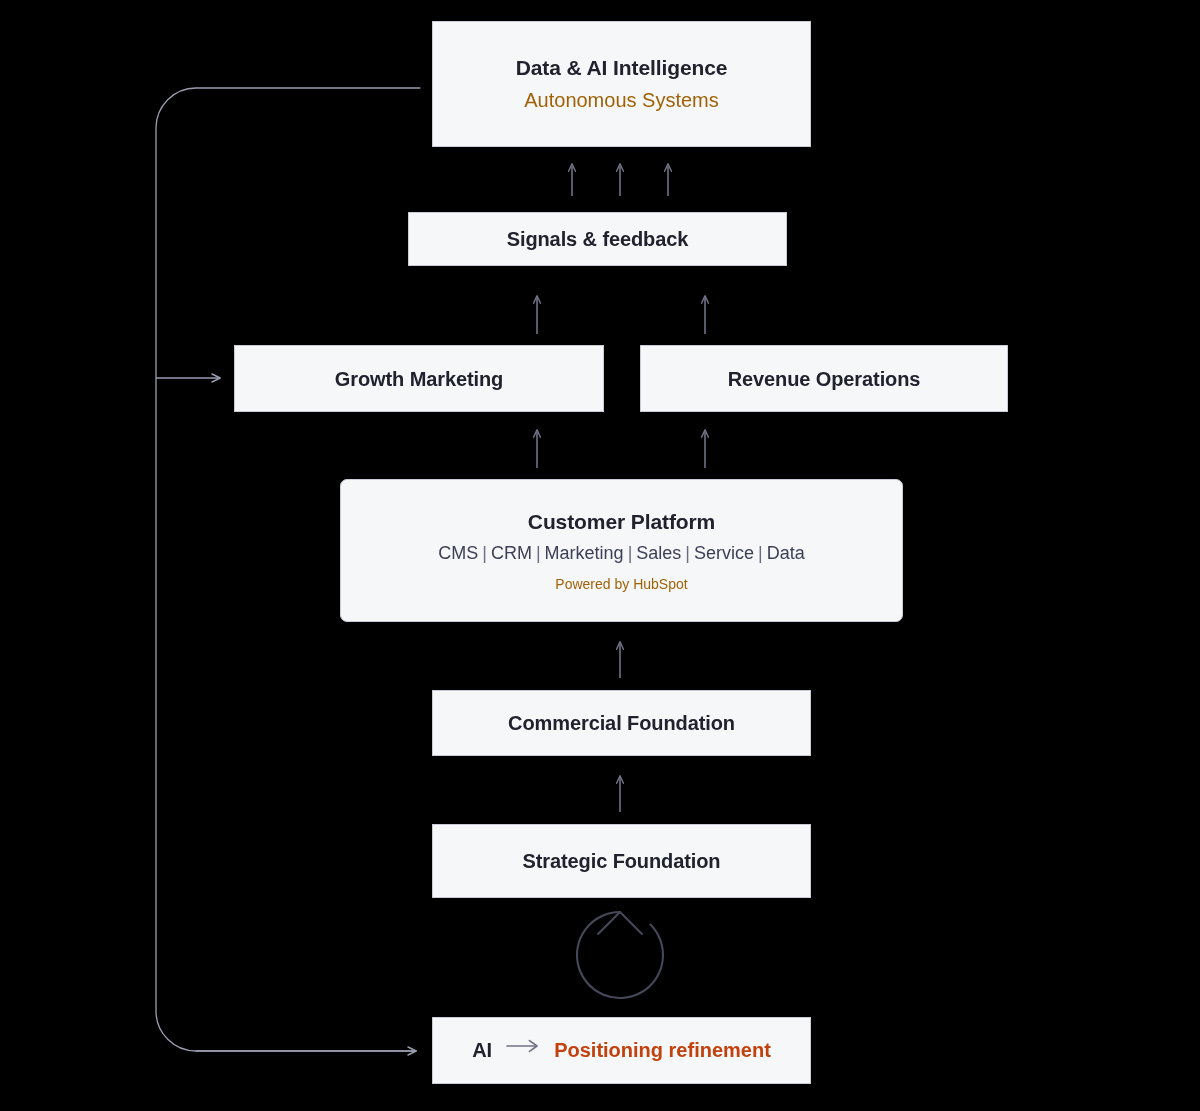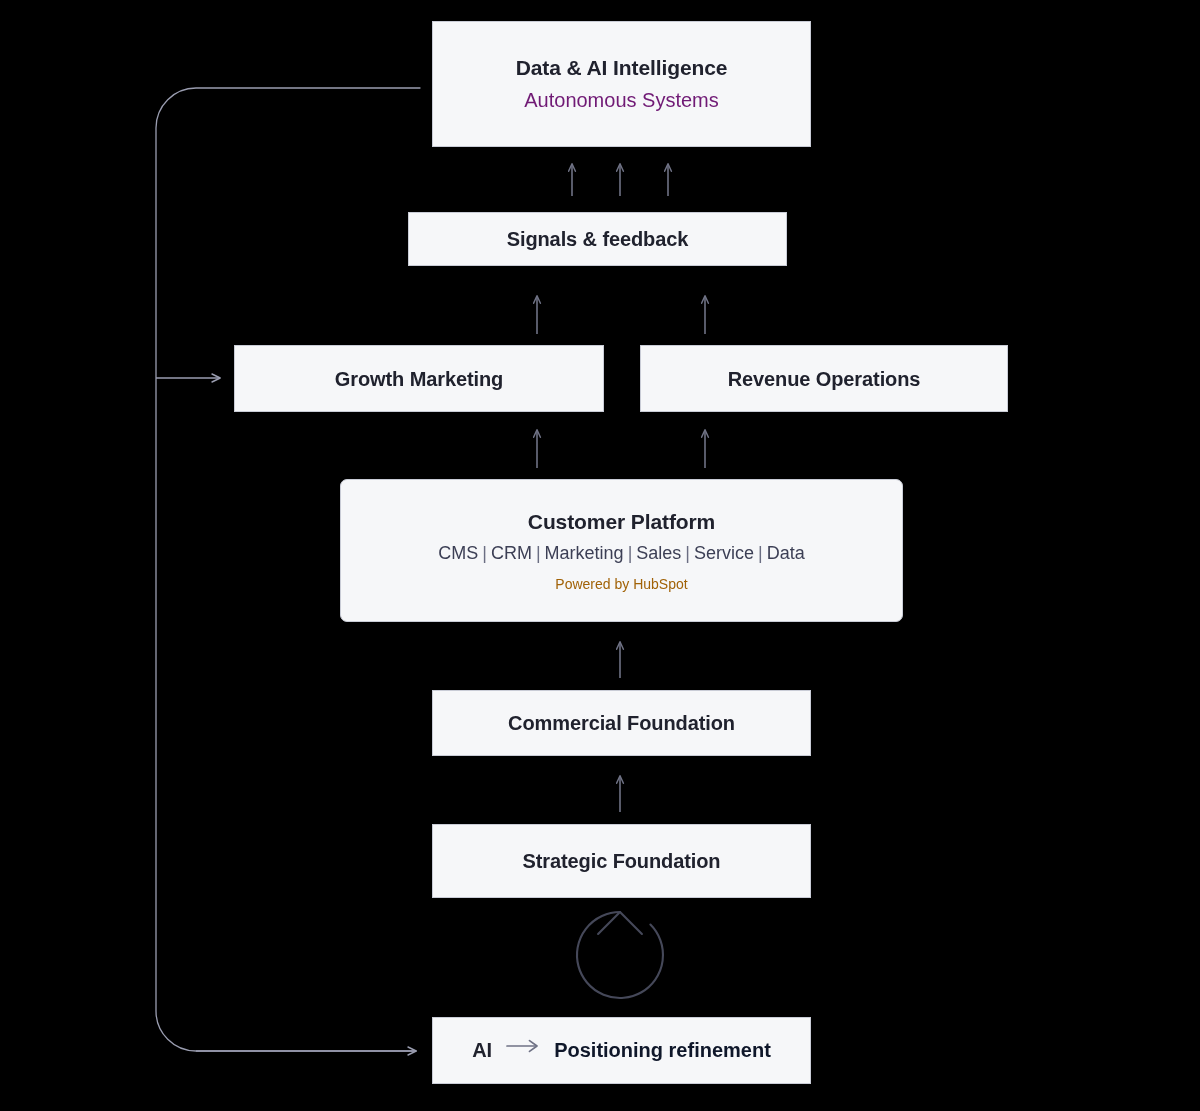--- a/index.html
+++ b/index.html
@@ -37,21 +37,21 @@
   .title {
     font-weight: bold;
     color: #20222e;
     letter-spacing: -0.1px;
     line-height: 1.2;
   }
   .t-20 { font-size: 20px; }
   .t-21 { font-size: 21px; }
   .subtitle {
     font-size: 20px;
-    color: #701a75;
+    color: #a16207;
     line-height: 1.3;
     margin-top: 6px;
   }
   .platform-list {
     font-size: 18px;
     color: #3c3f55;
     line-height: 1.25;
     margin-top: 8px;
     white-space: nowrap;
   }
@@ -76,21 +76,21 @@
     color: #20222e;
   }
   .ai-arrow {
     display: inline-flex;
     align-items: center;
     color: #6f7285;
   }
   .ai-label {
     font-weight: bold;
     font-size: 20px;
-    color: #0f172a;
+    color: #c2410c;
   }
 
   
   #node-data-ai         { left: 432px;  top: 21px;   width: 379px; height: 126px; }
   #node-signals         { left: 408px;  top: 212px;  width: 379px; height: 54px;  }
   #node-growth          { left: 234px;  top: 345px;  width: 370px; height: 67px;  }
   #node-revops          { left: 640px;  top: 345px;  width: 368px; height: 67px;  }
   #node-platform        { left: 340px;  top: 479px;  width: 563px; height: 143px; border-radius: 7px; }
   #node-commercial      { left: 432px;  top: 690px;  width: 379px; height: 66px;  }
   #node-strategic       { left: 432px;  top: 824px;  width: 379px; height: 74px;  }

